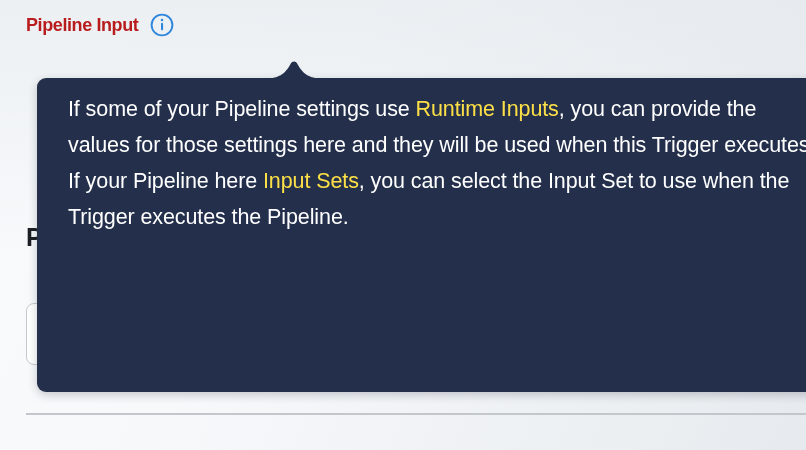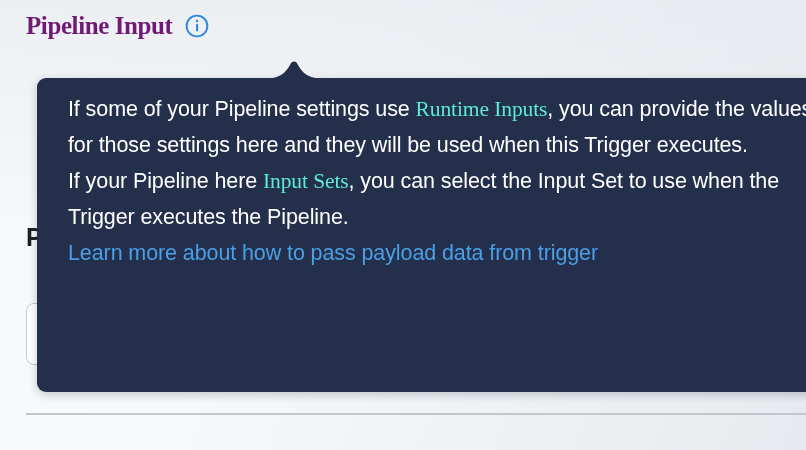--- a/index.html
+++ b/index.html
@@ -53,26 +53,25 @@
   }
 
   
   .title-row {
     position:absolute;
     left:26px; top:13px;
     display:flex; align-items:center;
     z-index:4;
   }
   .page-title {
-    font-size:25px; font-weight:bold;
+    font-size:18px; font-weight:bold;
     letter-spacing:-.4px;
-    color:#701a75;
+    color:#b91c1c;
     line-height:1;
     white-space:nowrap;
-    font-family:Liberation Serif, serif;
   }
   .info-icon {
     margin-left:12px;
     width:24px; height:24px;
     display:block;
     cursor:pointer;
     flex:0 0 auto;
   }
 
   
@@ -95,24 +94,23 @@
   .tip-body {
     position:absolute;
     left:31px; top:13px; right:10px;
     font-size:21.5px;
     line-height:36px;
     color:#ffffff;
     letter-spacing:-.1px;
   }
   .tip-body p { margin:0; }
   .tip-link-inline {
-    color:#5eead4;
+    color:#fde047;
     text-decoration:none;
     cursor:pointer;
-    font-family:Liberation Serif, serif;
   }
   .tip-link-block {
     display:block;
     color:#4a9fe6;
     text-decoration:none;
     cursor:pointer;
     width:max-content;
   }
 </style>
 </head>
@@ -140,15 +138,14 @@
   <svg class="tip-arrow" viewBox="0 0 74 23">
     <path d="M0 23 C 16 23, 26 22, 33 9 C 35 4.4, 39 4.4, 41 9 C 48 22, 58 23, 74 23 Z" fill="#232f4b"></path>
   </svg>
 
   <div class="tip-body">
     <p><span>If some of your Pipeline settings use </span><a class="tip-link-inline">Runtime Inputs</a><span>, you can provide the values for those settings here and they will be used when this Trigger executes.</span></p>
 
     <p><span>If your Pipeline here </span><a class="tip-link-inline">Input Sets</a><span>, you can select the Input Set to use when the Trigger executes the Pipeline.</span></p>
 
 
-    <a class="tip-link-block">Learn more about how to pass payload data from trigger</a>
   </div>
 </div>
 
 </body></html>

